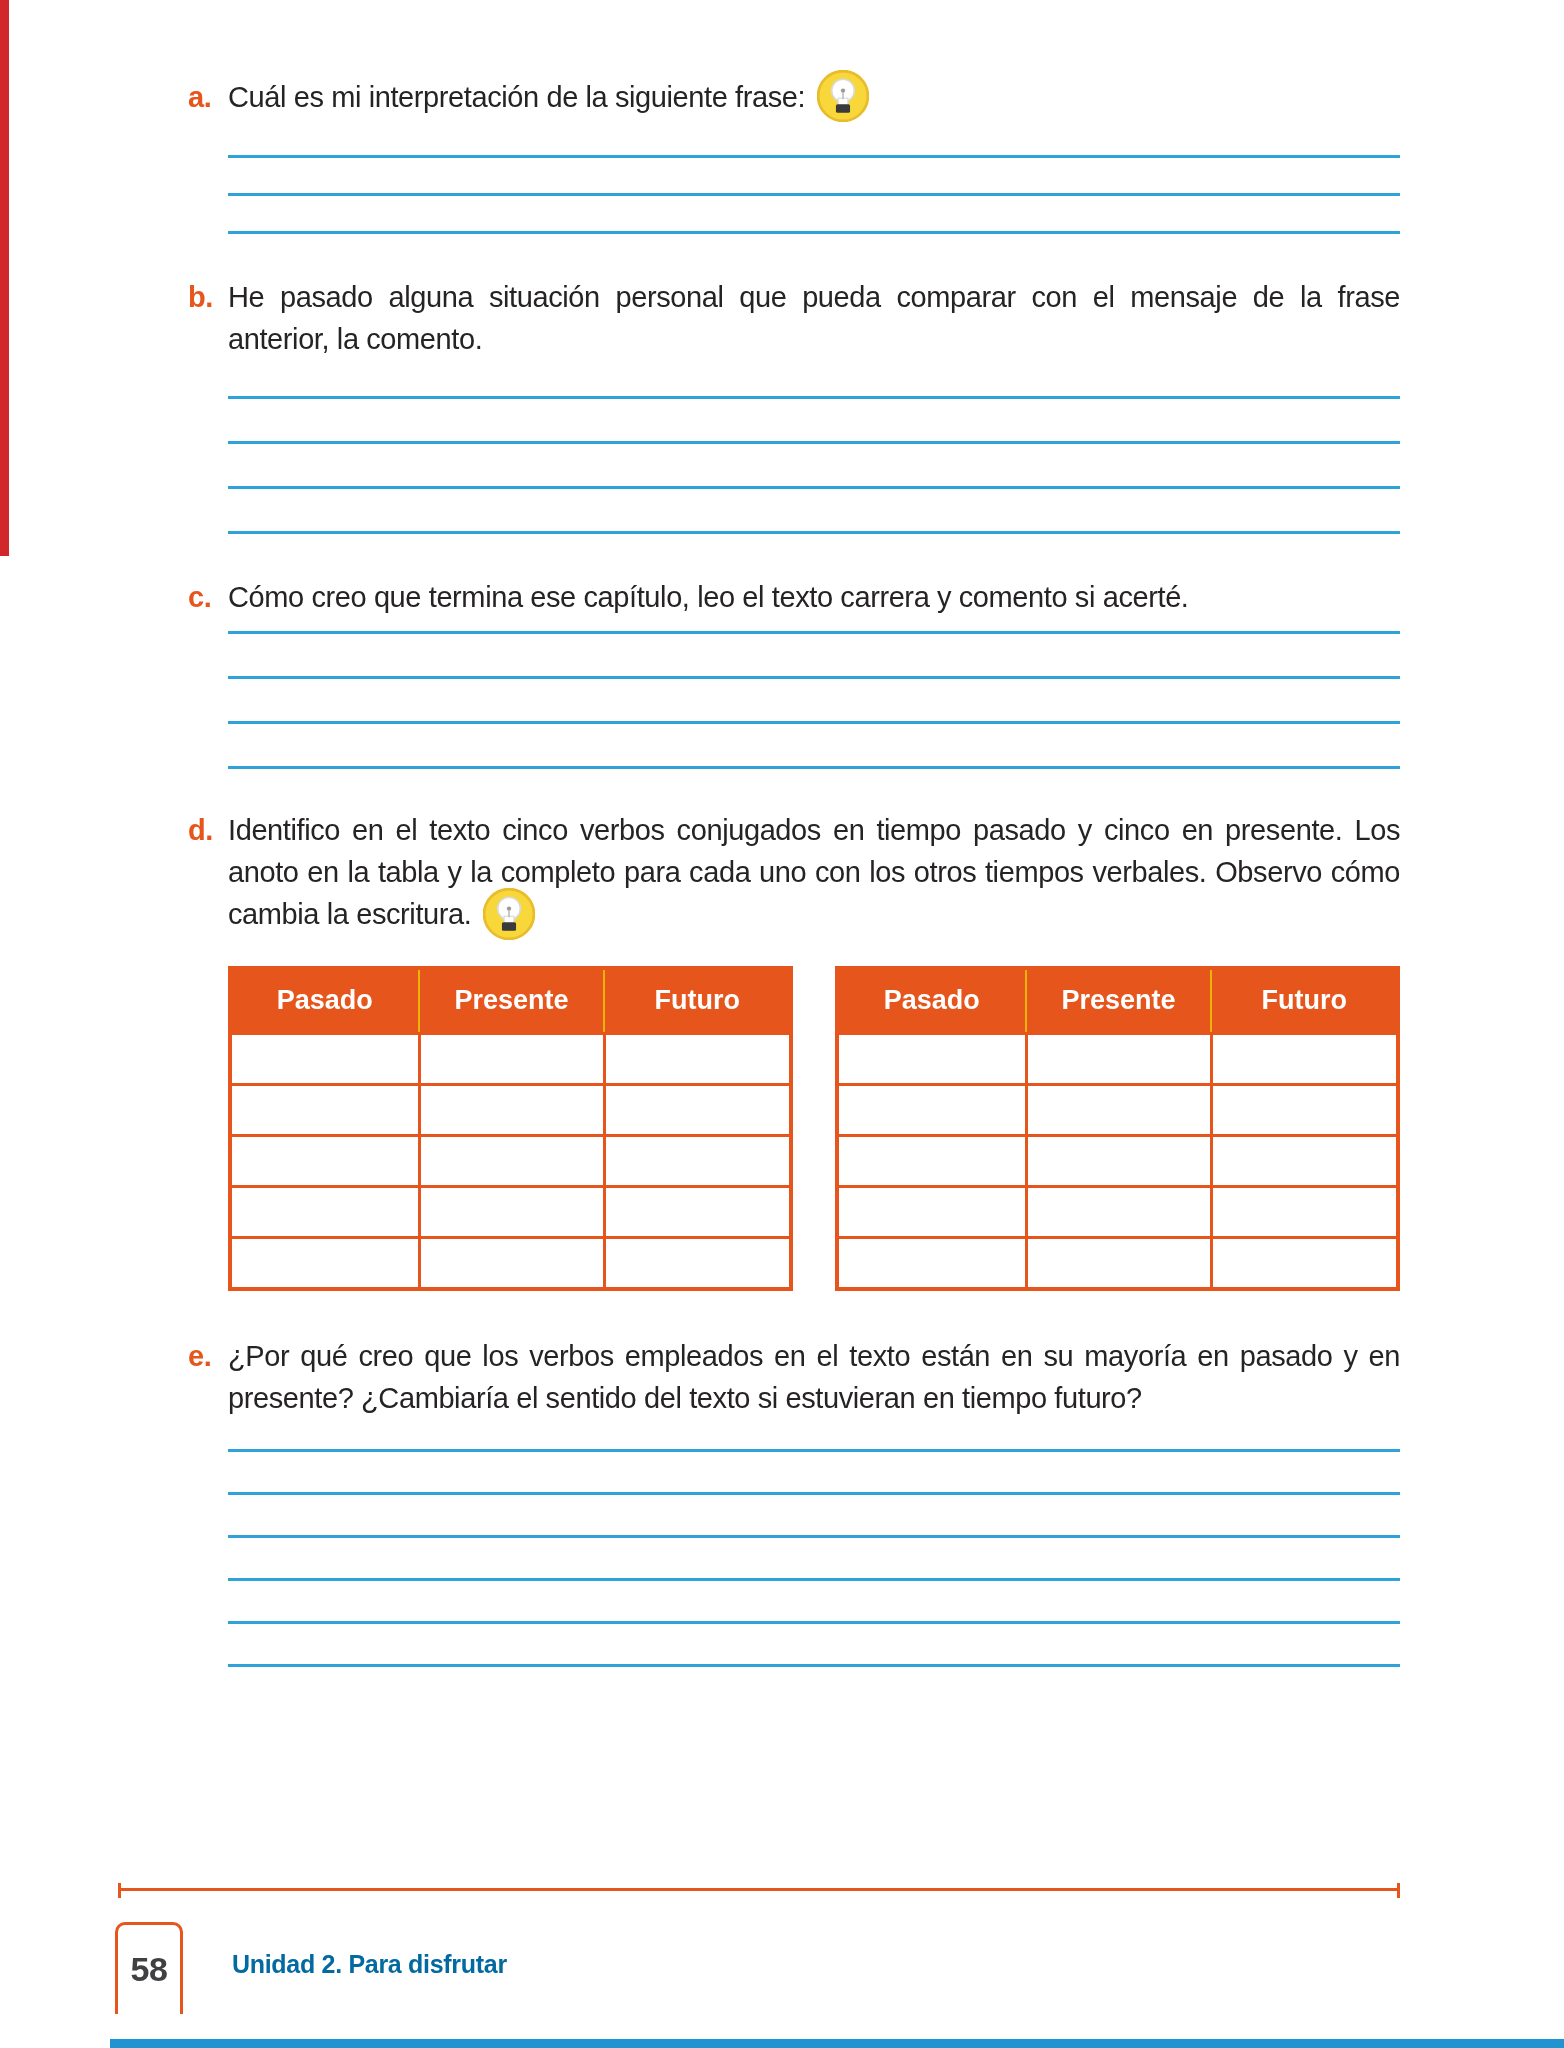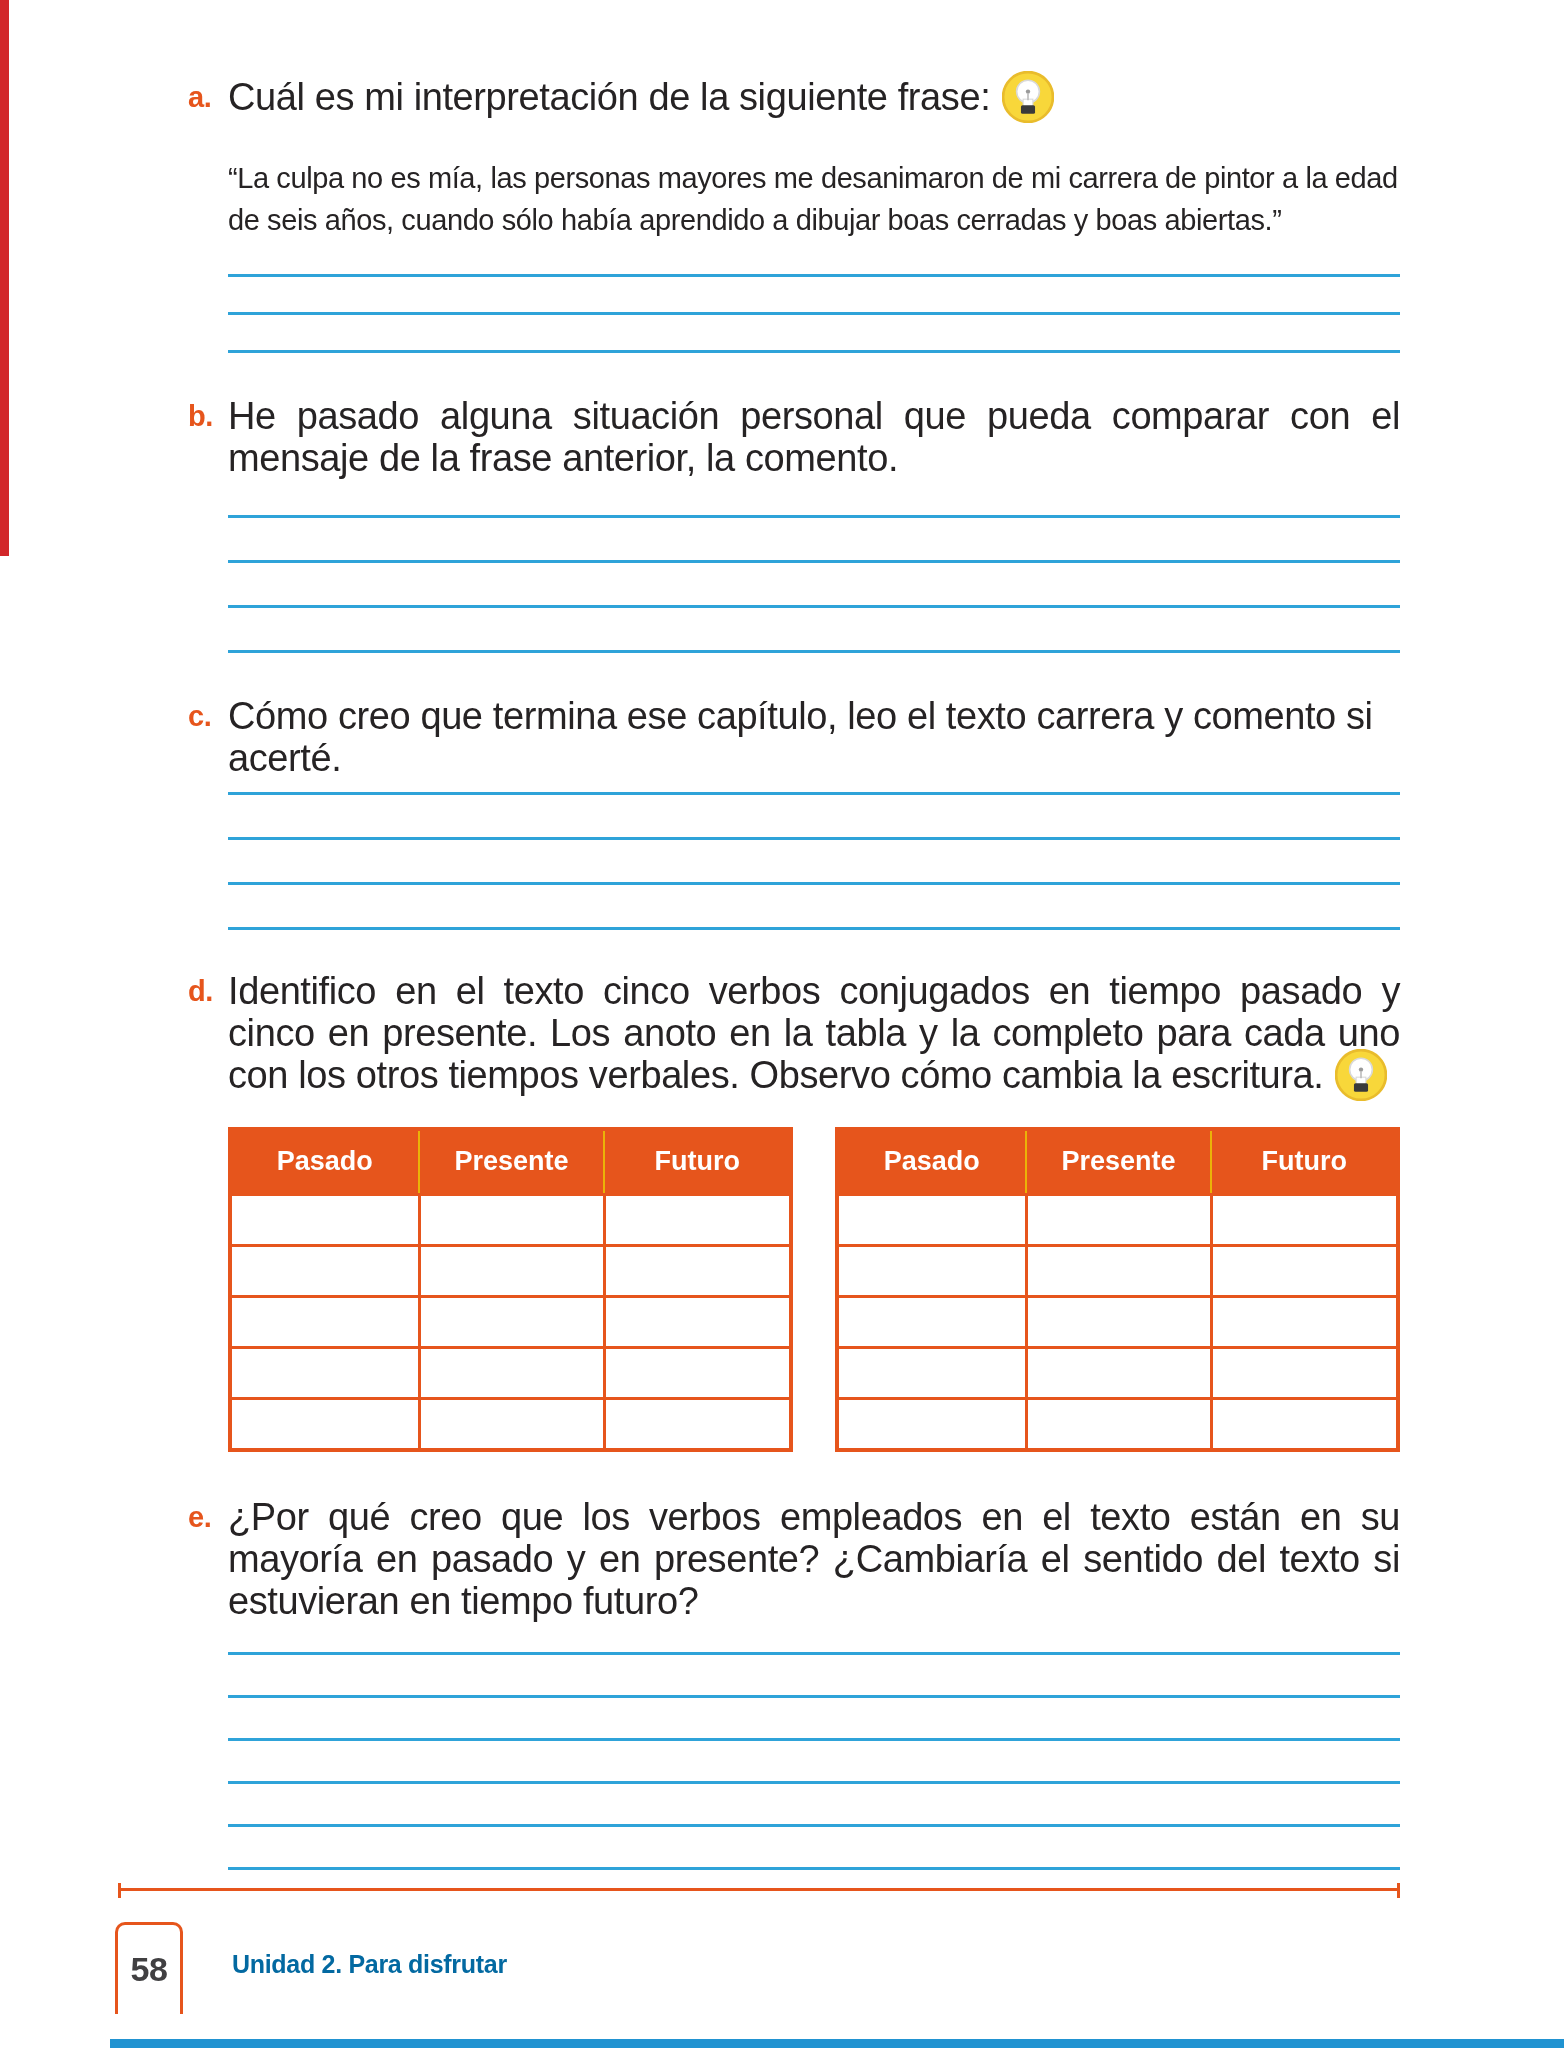--- a/index.html
+++ b/index.html
@@ -17,21 +17,21 @@
   .edge-blue { position:absolute; left:110px; right:0; bottom:0; height:9px; background:#2193d1; }
 
   .content { position:absolute; left:188px; top:76px; width:1212px; }
 
   .item { display:flex; align-items:flex-start; }
   .item-label {
     flex:0 0 40px; color:#e6551c; font-weight:bold;
     font-size:29px; line-height:42px; letter-spacing:-0.4px;
   }
   .item-text {
-    flex:1; font-size:38px; line-height:42px; letter-spacing:-0.4px; color:#262324;
+    flex:1; font-size:29px; line-height:42px; letter-spacing:-0.4px; color:#262324;
   }
   .just { text-align:justify; }
 
   .quote { margin:34px 0 0 40px; font-size:29px; line-height:42px; letter-spacing:-0.4px; }
 
   .lines { margin-left:40px; }
   .wline { border-bottom:3px solid #2fa3d9; }
   .lines-a .wline { height:38px; } .lines-a .wline:first-child { height:28px; margin-top:8px; }
   .lines-b .wline { height:45px; } .lines-b .wline:first-child { height:39px; }
   .lines-c .wline { height:45px; } .lines-c .wline:first-child { height:16px; }
@@ -88,21 +88,20 @@
               <circle cx="24" cy="24" r="23" fill="#f8d73a"></circle>
               <circle cx="24" cy="24" r="23" fill="none" stroke="#e9bc2c" stroke-width="2.5"></circle>
               <circle cx="24" cy="19" r="10.5" fill="#ffffff" stroke="#d9d9d9" stroke-width="1.5"></circle>
               <rect x="19.5" y="26" width="9" height="7" fill="#ffffff" stroke="#d9d9d9" stroke-width="1"></rect>
               <rect x="17.5" y="31.5" width="13" height="8" rx="1.5" fill="#3a3a3a"></rect>
               <circle cx="24" cy="19" r="2" fill="#9a9a9a"></circle>
               <line x1="24" y1="21" x2="24" y2="27" stroke="#bdbdbd" stroke-width="1.5"></line>
             </svg></span></div>
     </div>
 
-    <div class="quote">“La culpa no es mía, las personas mayores me desanimaron de mi carrera de pintor a la edad de seis años, cuando sólo había aprendido a dibujar boas cerradas y boas abiertas.”</div>
 
     <div class="lines lines-a">
       <div class="wline"></div>
       <div class="wline"></div>
       <div class="wline"></div>
     </div>
 
     <div class="item sec-b">
       <div class="item-label">b.</div>
       <div class="item-text just">He pasado alguna situación personal que pueda comparar con el mensaje de la frase anterior, la comento.</div>

